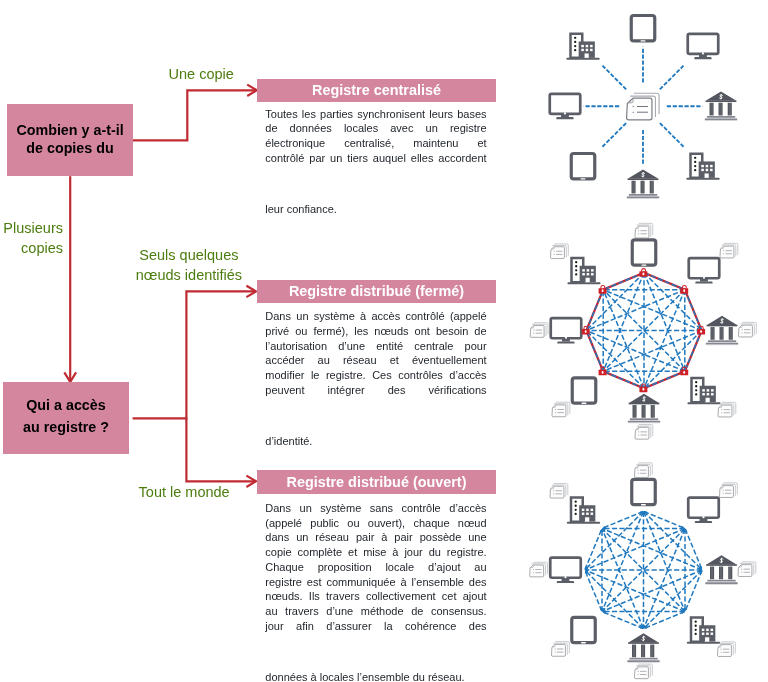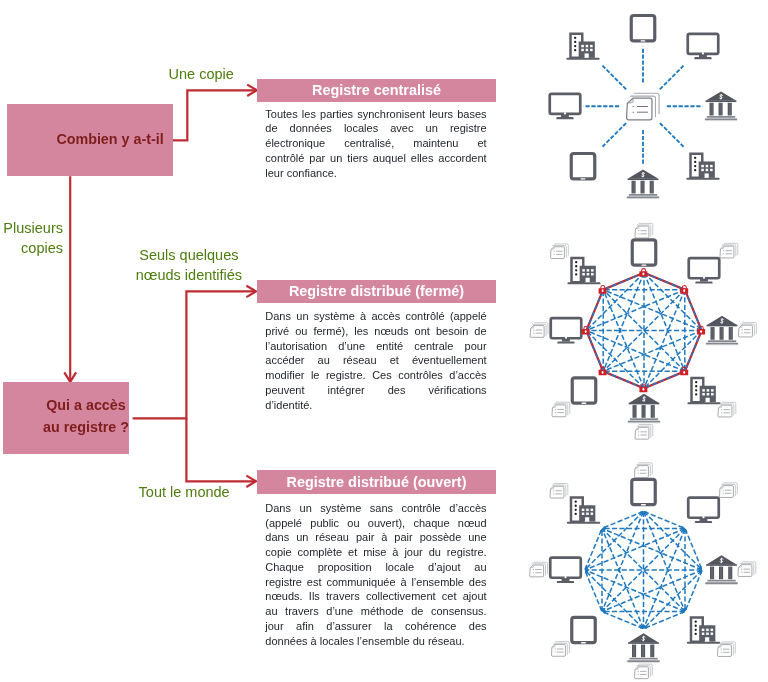--- a/index.html
+++ b/index.html
@@ -1,29 +1,29 @@
 <!DOCTYPE html>
 <html><head>
 <meta charset="utf-8">
 <style>
   html,body{margin:0;padding:0;background:#ffffff;}
   body{width:768px;height:682px;position:relative;overflow:hidden;
        font-family:"Liberation Sans",sans-serif;color:#22262b;
        -webkit-font-smoothing:antialiased;}
   .stage{position:absolute;left:0;top:0;width:768px;height:682px;}
-  .decision{position:absolute;background:#d4869f;color:#7f1d1d;font-weight:bold;
+  .decision{position:absolute;background:#d4869f;color:#000000;font-weight:bold;
             font-size:14.3px;line-height:17.9px;text-align:center;
-            display:flex;align-items:center;justify-content:center;padding-left:40px;}
+            display:flex;align-items:center;justify-content:center;}
   .decision>span{display:block;width:100%;}
   .decision>span>span{display:block;}
   .cardbar{position:absolute;background:#d4869f;color:#ffffff;font-weight:bold;
            font-size:14.4px;text-align:right;display:flex;align-items:center;justify-content:center;}
   .cardbody{position:absolute;font-size:11px;line-height:14.75px;color:#1d2228;}
   .cardbody div{text-align:justify;text-align-last:justify;white-space:nowrap;}
-  .cardbody div.last{text-align-last:left;}
+  .cardbody div.last{text-align-last:left;margin-top:36px;}
   .lbl{position:absolute;font-size:14.5px;line-height:19.4px;color:#4d7c0f;white-space:nowrap;}
   svg.ov{position:absolute;left:0;top:0;width:768px;height:682px;overflow:visible;}
 </style>
 </head>
 <body>
 
 <div class="stage">
 
   <svg class="ov" viewBox="0 0 768 682">
     <g stroke="#c02a33" stroke-width="2.2" fill="none" stroke-linecap="butt">
@@ -36,20 +36,21 @@
       <path d="M247.2 84.6 L256.8 90.3 L247.2 96.0"></path>
       <path d="M246.4 285.7 L256.0 291.4 L246.4 297.1"></path>
       <path d="M246.4 475.6 L256.0 481.3 L246.4 487.0"></path>
       <path d="M64.3 372.3 L70.2 381.8 L76.1 372.3"></path>
     </g>
   </svg>
 
   <div class="decision" style="left:7px;top:104.4px;width:126px;height:71.8px;">
     <span>
       <span>Combien y a-t-il</span>
+      <span>de copies du</span>
     </span>
   </div>
   <div class="decision" style="left:3px;top:381.9px;width:126px;height:72.5px;line-height:21.5px;padding-bottom:3px;box-sizing:border-box;text-align:center;">
     <span>
       <span>Qui a accès</span>
       <span>au registre ?</span>
     </span>
   </div>
 
   <div class="lbl" style="left:168.5px;top:65.2px;">Une copie</div>

